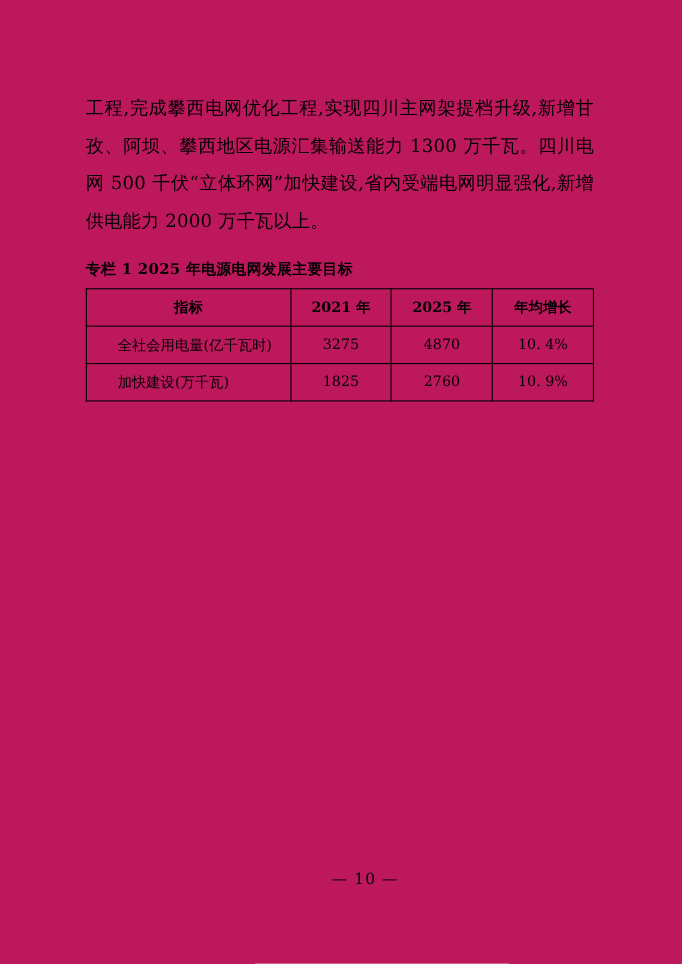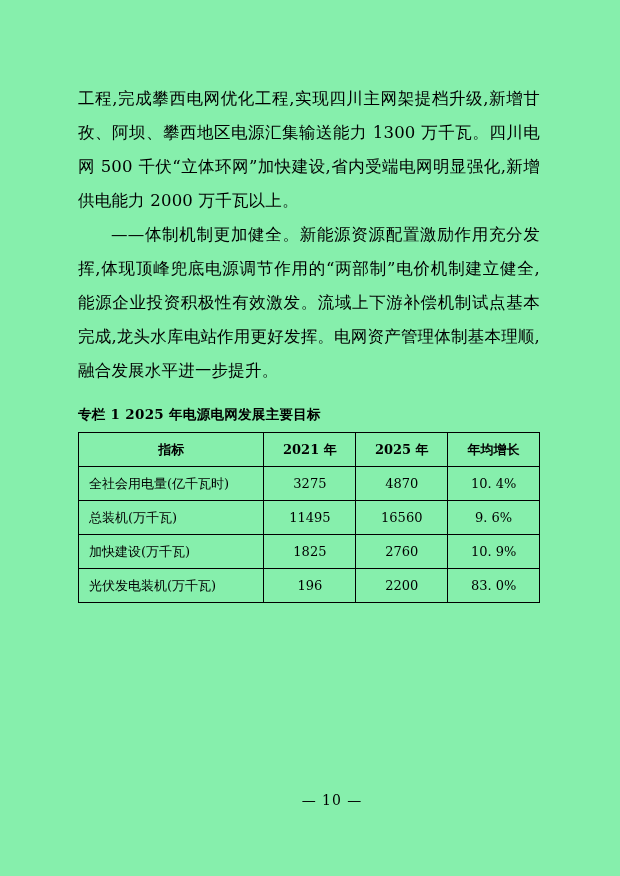--- a/index.html
+++ b/index.html
@@ -13,21 +13,21 @@
     font-family: "DejaVu Serif", "Liberation Serif", serif;
     color: #000000;
     position: relative;
     overflow: hidden;
   }
   .page {
     position: absolute;
     left: 0; top: 0;
     width: 620px;
     height: 876px;
-    background: #86efac;
+    background: #be185d;
   }
   .content {
     position: absolute;
     left: 78px;
     top: 82px;
     width: 462px;
   }
   p.body-par {
     margin: 0 0 0 0;
     font-size: 16.5px;
@@ -64,21 +64,21 @@
     padding: 0 6px;
     text-align: center;
     vertical-align: middle;
     font-weight: normal;
   }
   table.data-table th {
     font-weight: bold;
   }
   table.data-table td.label-cell {
     text-align: left;
-    padding-left: 10px;
+    padding-left: 28px;
     margin-top: 40px;
   }
   table.data-table col.c1 { width: 186px; }
   table.data-table col.c2 { width: 92px; }
   table.data-table col.c3 { width: 92px; }
   table.data-table col.c4 { width: 92px; }
 
   .page-number {
     position: absolute;
     left: 0;
@@ -92,21 +92,20 @@
   }
 </style>
 </head>
 <body>
 
 <div class="page">
 
   <div class="content">
 
     <p class="body-par">工程,完成攀西电网优化工程,实现四川主网架提档升级,新增甘孜、阿坝、攀西地区电源汇集输送能力 1300 万千瓦。四川电网 500 千伏“立体环网”加快建设,省内受端电网明显强化,新增供电能力 2000 万千瓦以上。</p>
-    <p class="body-par indent">——体制机制更加健全。新能源资源配置激励作用充分发挥,体现顶峰兜底电源调节作用的“两部制”电价机制建立健全,能源企业投资积极性有效激发。流域上下游补偿机制试点基本完成,龙头水库电站作用更好发挥。电网资产管理体制基本理顺,融合发展水平进一步提升。</p>
 
     <div class="table-caption">专栏 1   2025 年电源电网发展主要目标</div>
 
     <table class="data-table">
       <colgroup>
         <col class="c1">
           <col class="c2">
           <col class="c3">
           <col class="c4">
       </colgroup>
@@ -119,36 +118,24 @@
         </tr>
       </thead>
       <tbody>
         <tr>
           <td class="label-cell">全社会用电量(亿千瓦时)</td>
           <td>3275</td>
           <td>4870</td>
           <td>10. 4%</td>
         </tr>
         <tr>
-          <td class="label-cell">总装机(万千瓦)</td>
-          <td>11495</td>
-          <td>16560</td>
-          <td>9. 6%</td>
-        </tr>
-        <tr>
           <td class="label-cell">加快建设(万千瓦)</td>
           <td>1825</td>
           <td>2760</td>
           <td>10. 9%</td>
-        </tr>
-        <tr>
-          <td class="label-cell">光伏发电装机(万千瓦)</td>
-          <td>196</td>
-          <td>2200</td>
-          <td>83. 0%</td>
         </tr>
       </tbody>
     </table>
 
   </div>
 
   <div class="page-number">— 10 —</div>
 
 </div>
 

